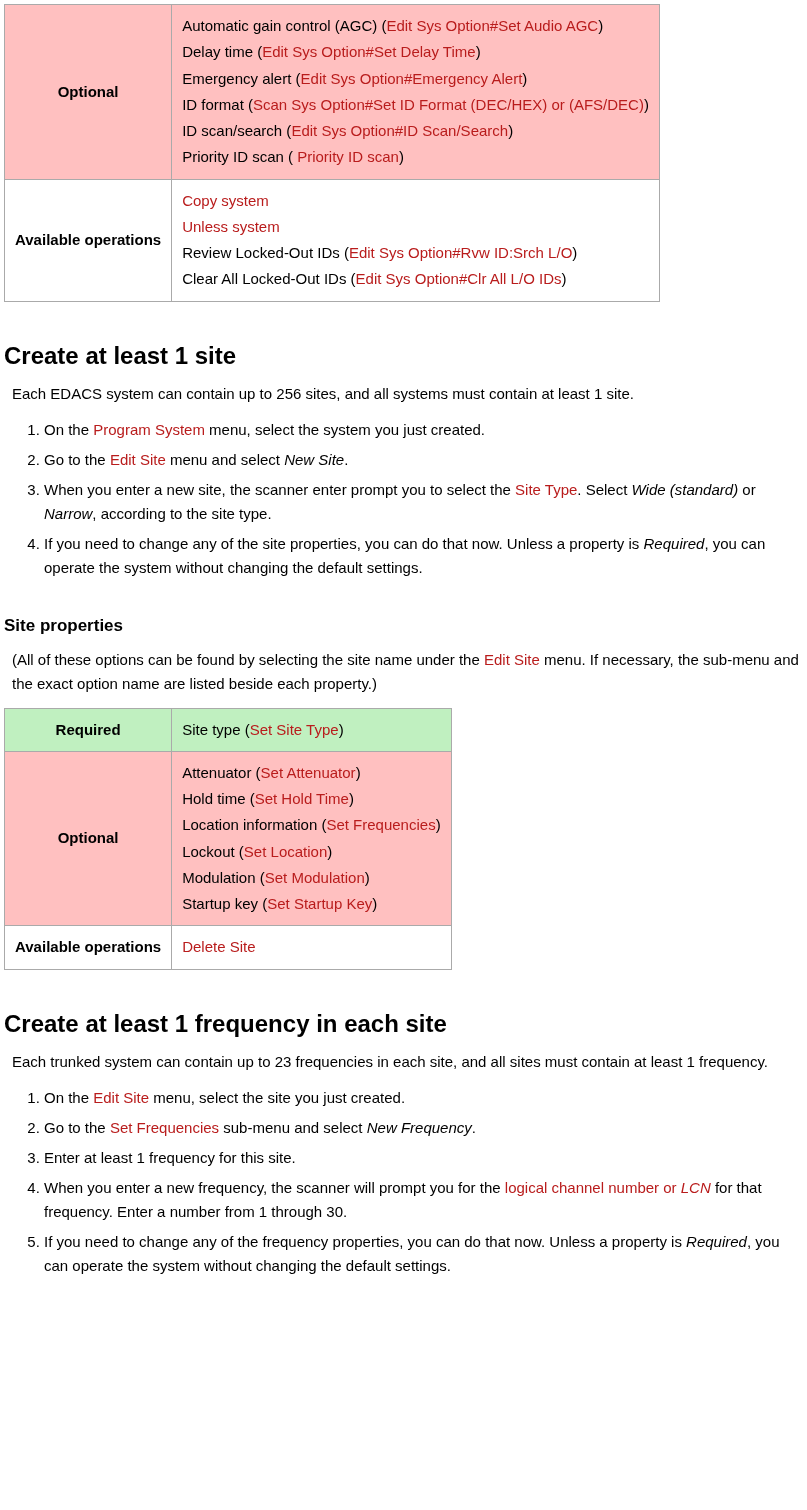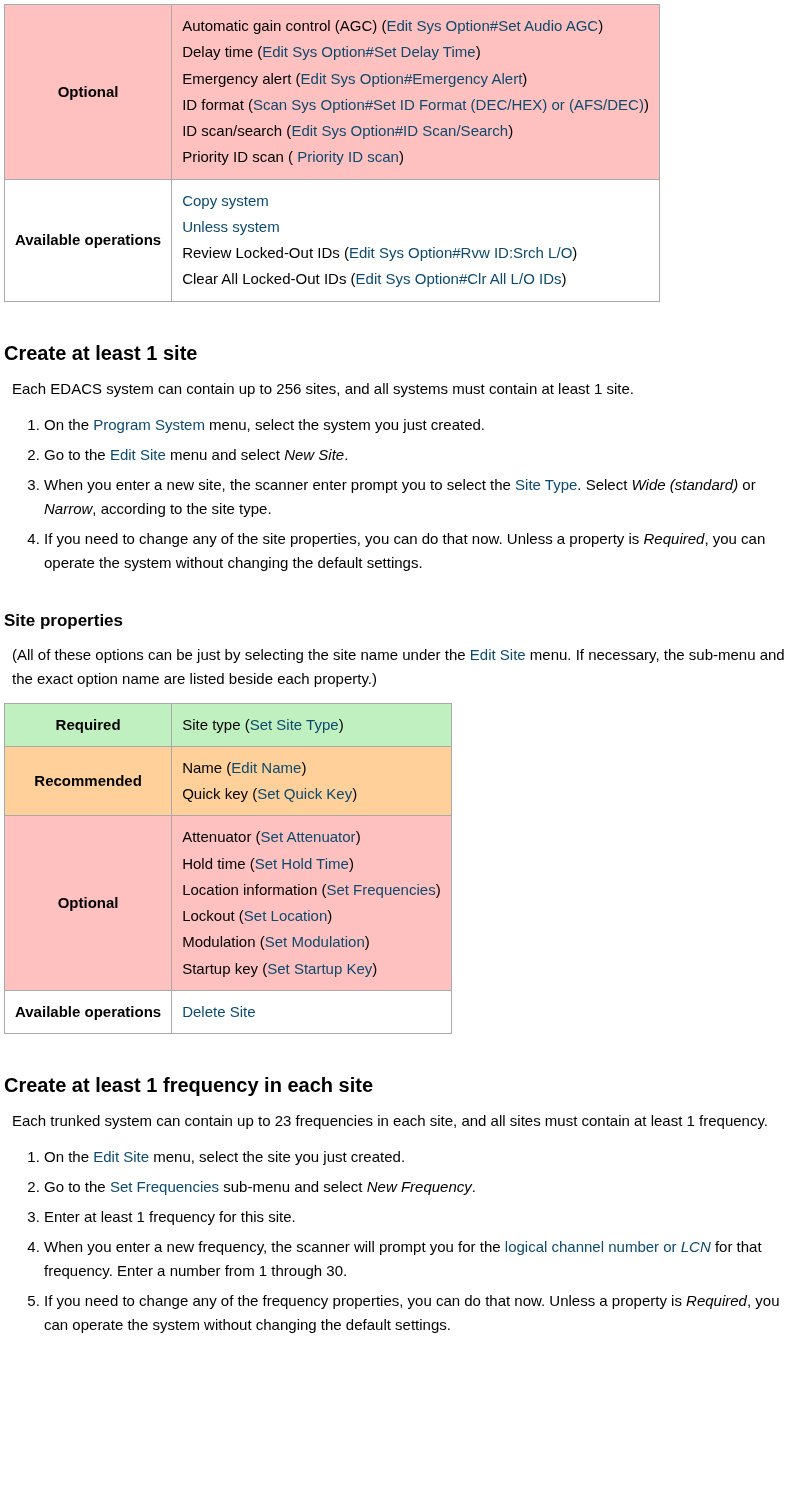--- a/index.html
+++ b/index.html
@@ -23,25 +23,25 @@
     }
     th {
       text-align: center;
       font-weight: bold;
     }
     .optional th, .optional td { background: #ffc0c0; }
     .available th, .available td { background: #fff; }
     .required th, .required td { background: #c0f0c0; }
     .recommended th, .recommended td { background: #ffd099; }
     a {
-      color: #0c4a6e;
+      color: #b91c1c;
       text-decoration: none;
     }
     h2 {
-      font-size: 20px;
+      font-size: 24px;
       font-weight: bold;
       margin-top: 40px;
       margin-bottom: 12px;
     }
     h3 {
       font-size: 17px;
       font-weight: bold;
       margin-top: 36px;
       margin-bottom: 12px;
     }
@@ -90,35 +90,28 @@
 <h2>Create at least 1 site</h2>
 <p>Each EDACS system can contain up to 256 sites, and all systems must contain at least 1 site.</p>
 <ol>
   <li><span>On the </span><a href="#">Program System</a><span> menu, select the system you just created.</span></li>
   <li><span>Go to the </span><a href="#">Edit Site</a><span> menu and select </span><em>New Site</em><span>.</span></li>
   <li><span>When you enter a new site, the scanner enter prompt you to select the </span><a href="#">Site Type</a><span>. Select </span><em>Wide (standard)</em><span> or </span><em>Narrow</em><span>, according to the site type.</span></li>
   <li><span>If you need to change any of the site properties, you can do that now. Unless a property is </span><em>Required</em><span>, you can operate the system without changing the default settings.</span></li>
 </ol>
 
 <h3>Site properties</h3>
-<p><span>(All of these options can be just by selecting the site name under the </span><a href="#">Edit Site</a><span> menu. If necessary, the sub-menu and the exact option name are listed beside each property.)</span></p>
+<p><span>(All of these options can be found by selecting the site name under the </span><a href="#">Edit Site</a><span> menu. If necessary, the sub-menu and the exact option name are listed beside each property.)</span></p>
 
 <table>
   <tbody>
       <tr class="required">
     <th>Required</th>
     <td>
       <span>Site type (</span><a href="#">Set Site Type</a><span>)</span>
-    </td>
-  </tr>
-  <tr class="recommended">
-    <th>Recommended</th>
-    <td>
-      <span>Name (</span><a href="#">Edit Name</a><span>)</span><br>
-      <span>Quick key (</span><a href="#">Set Quick Key</a><span>)</span>
     </td>
   </tr>
   <tr class="optional">
     <th>Optional</th>
     <td>
       <span>Attenuator (</span><a href="#">Set Attenuator</a><span>)</span><br>
       <span>Hold time (</span><a href="#">Set Hold Time</a><span>)</span><br>
       <span>Location information (</span><a href="#">Set Frequencies</a><span>)</span><br>
       <span>Lockout (</span><a href="#">Set Location</a><span>)</span><br>
       <span>Modulation (</span><a href="#">Set Modulation</a><span>)</span><br>

